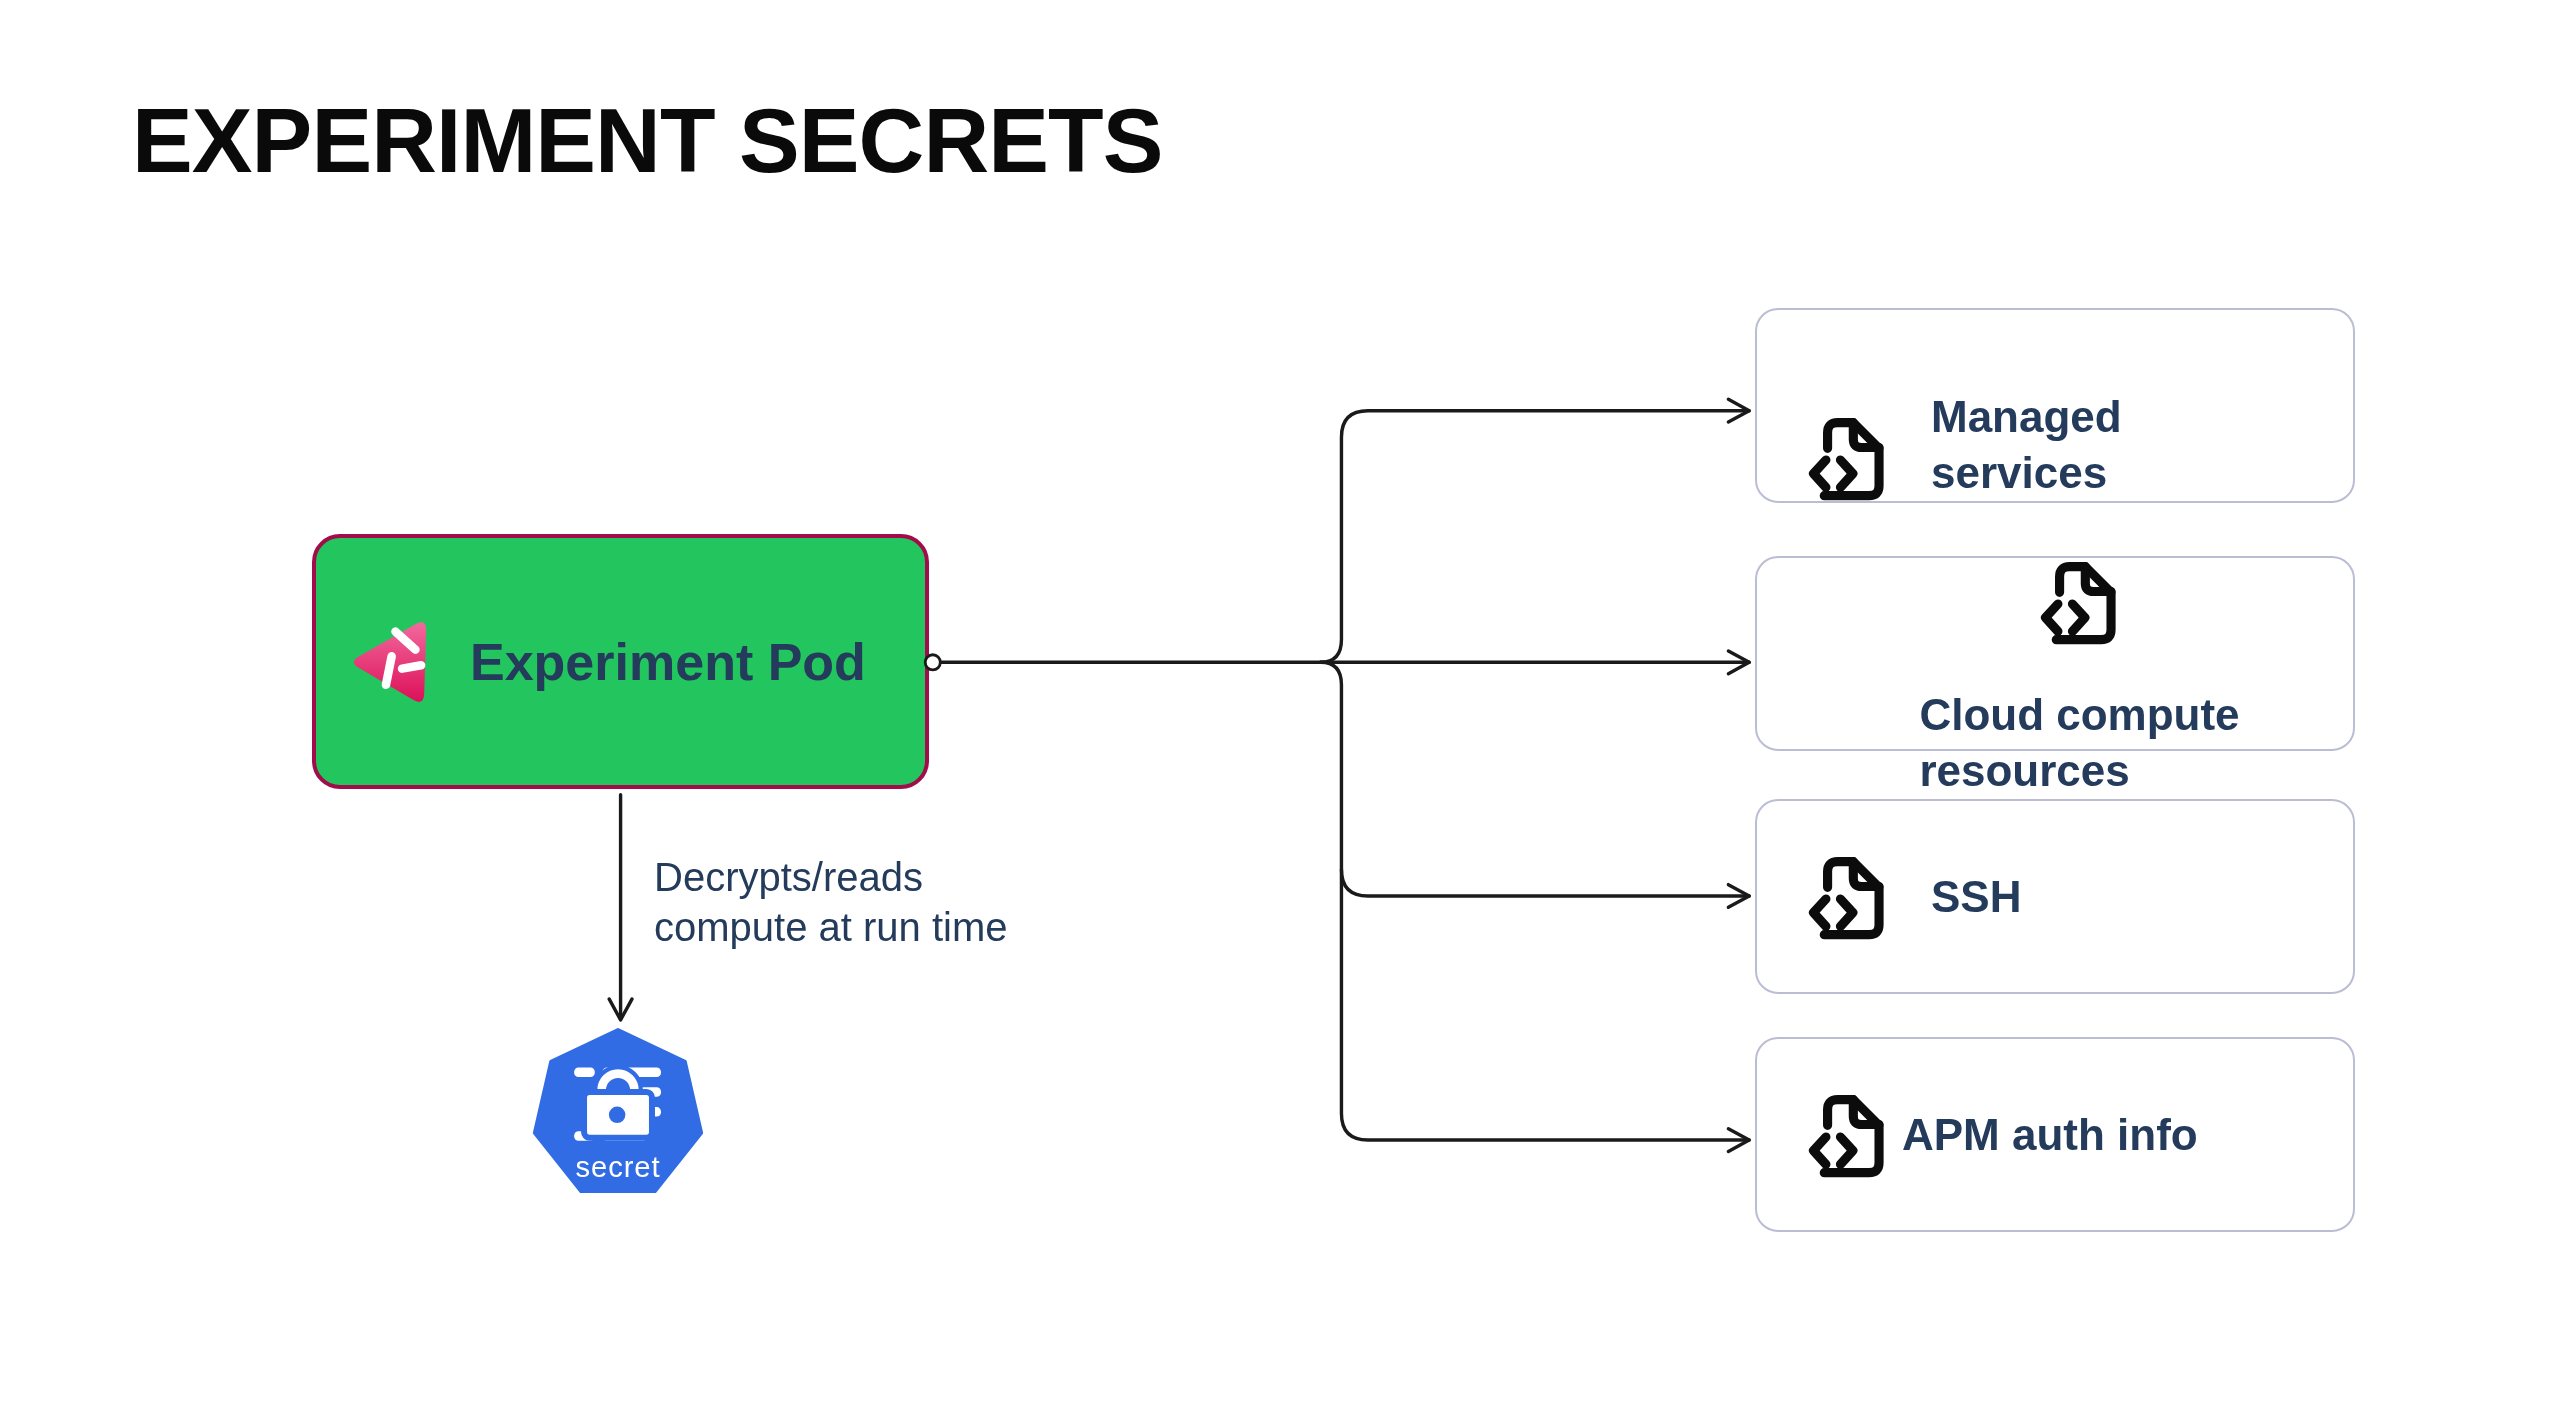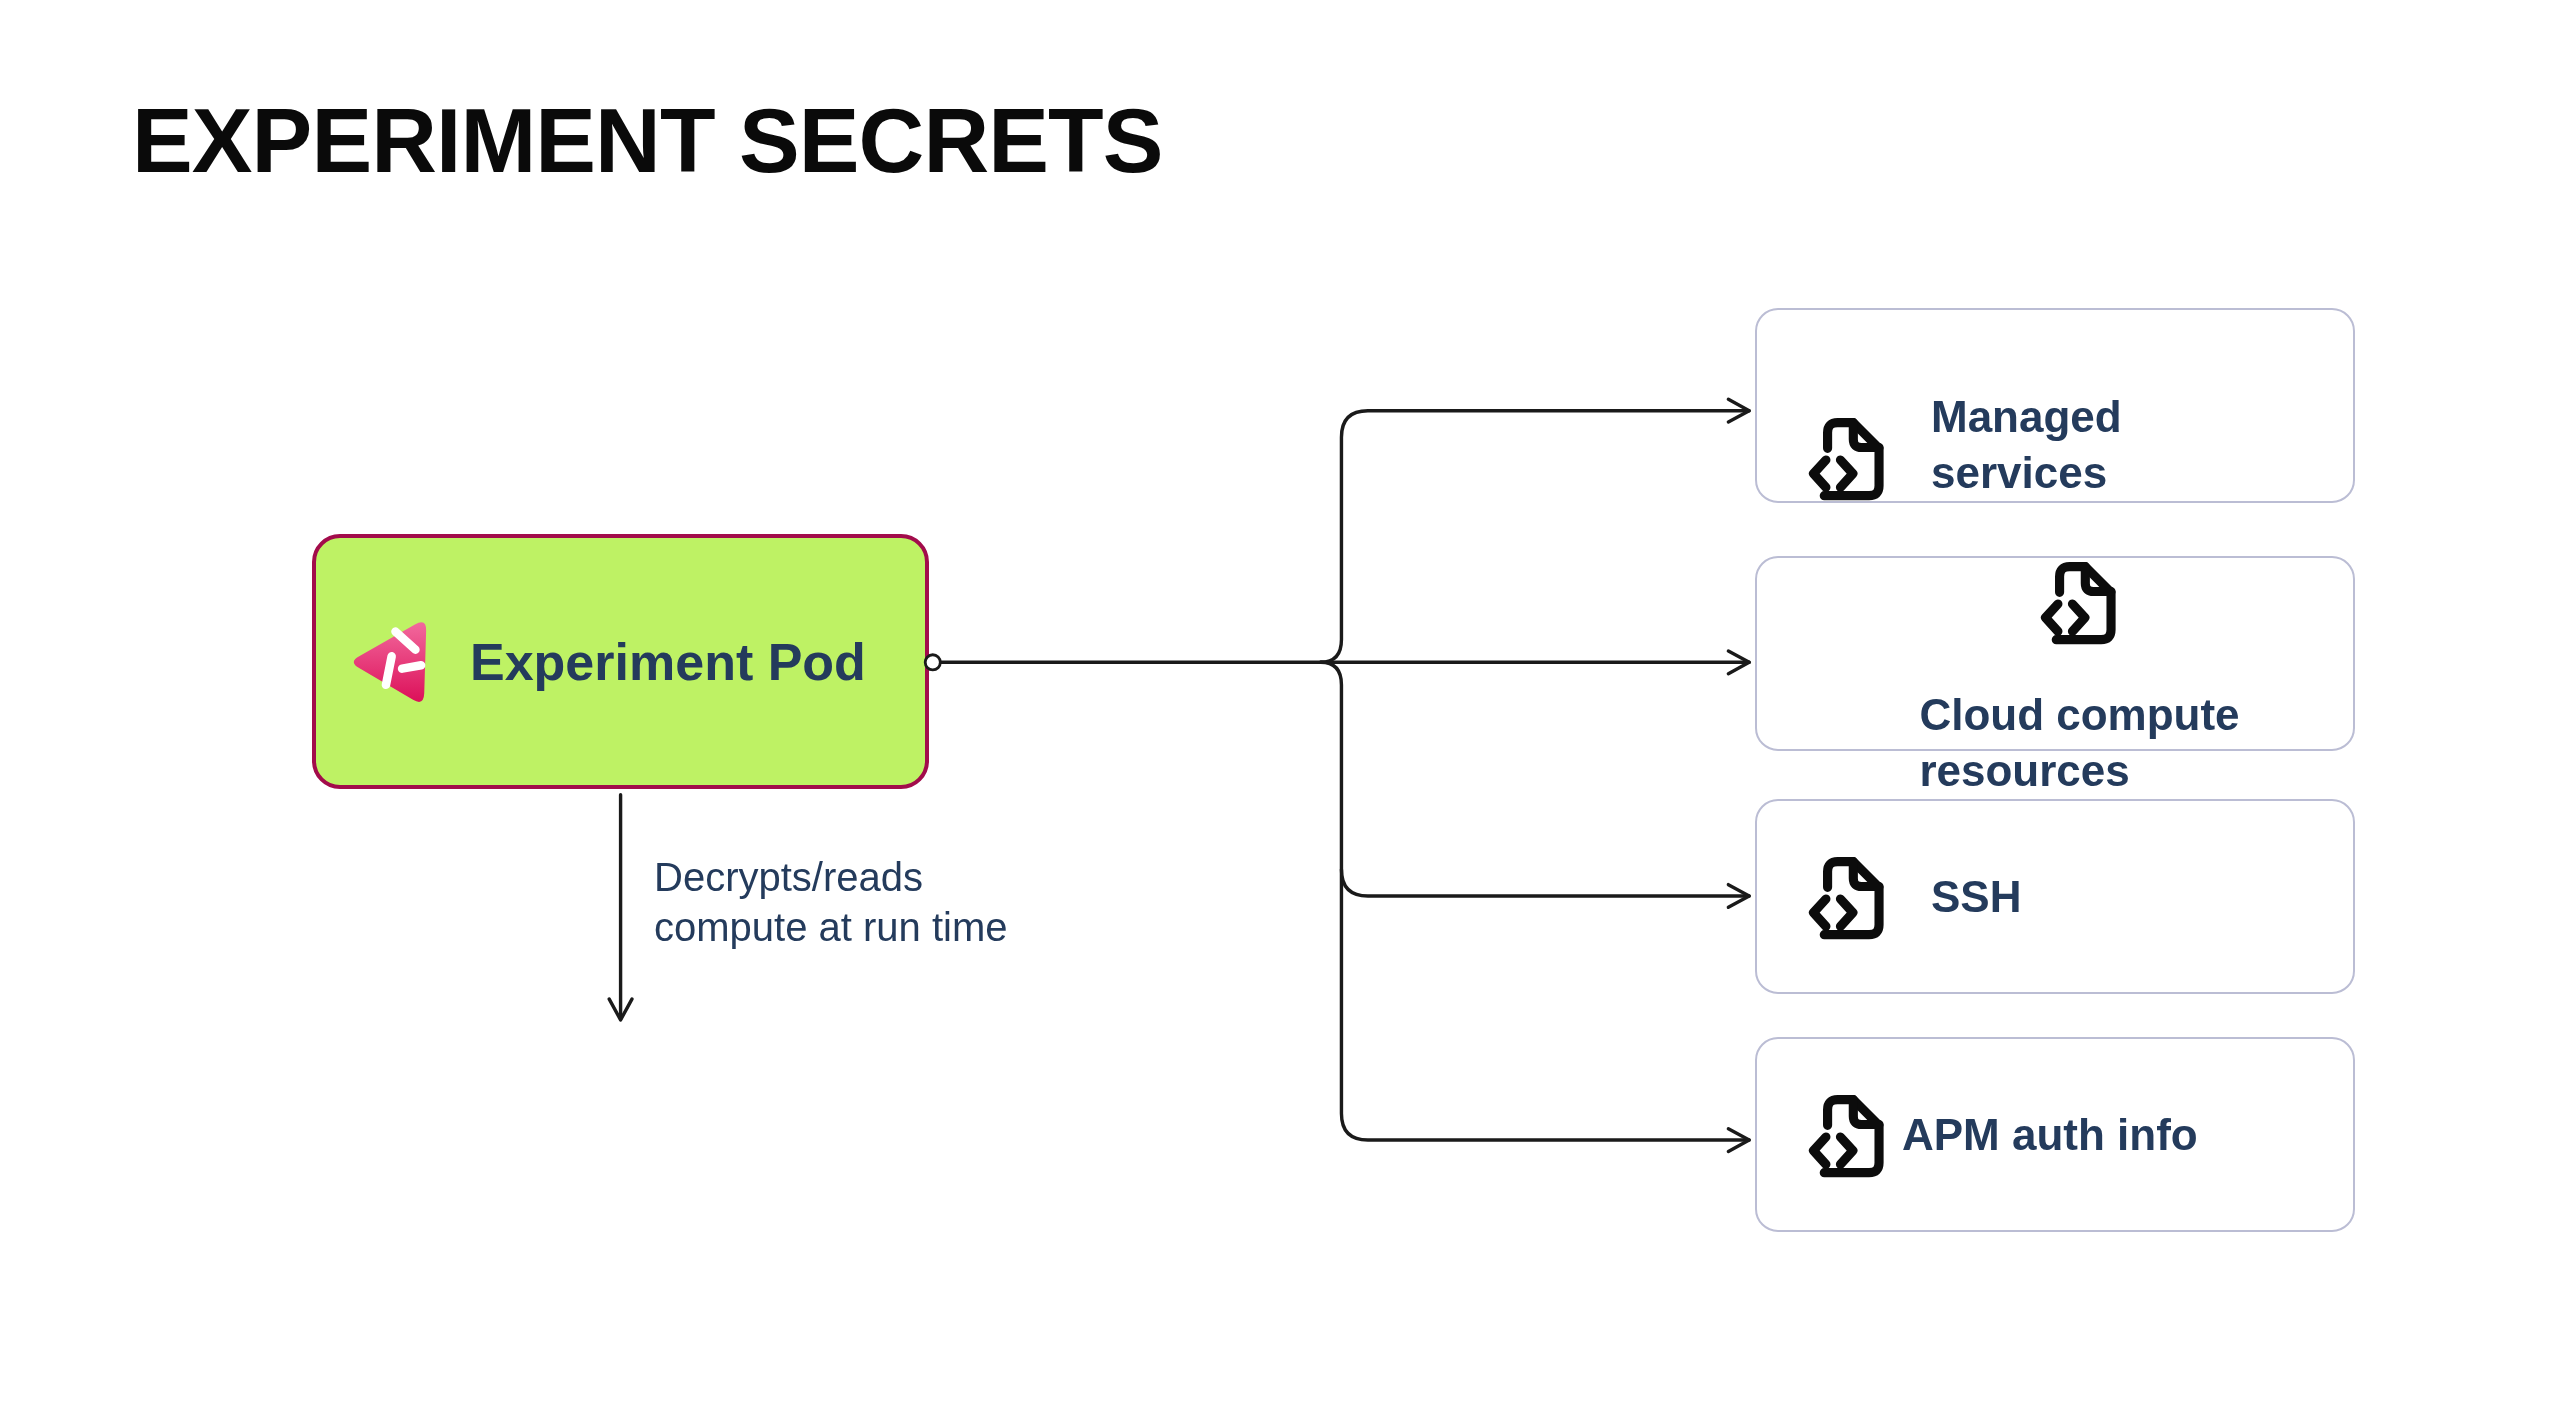--- a/index.html
+++ b/index.html
@@ -14,21 +14,21 @@
     font-size:91px;font-weight:700;letter-spacing:-0.9px;
     color:#0a0a0a;white-space:nowrap;line-height:1;
   }
 
   
   svg.connectors{position:absolute;left:0;top:0;pointer-events:none;}
 
   
   .pod{
     position:absolute;left:312px;top:534px;width:617px;height:255px;
-    box-sizing:border-box;background:#bef264;
+    box-sizing:border-box;background:#22c55e;
     border:4.7px solid #A20C4B;border-radius:28px;
     display:flex;align-items:center;gap:28px;padding-left:31px;
   }
   .pod-label{
     font-size:52px;font-weight:700;color:#243B5C;white-space:nowrap;
   }
 
   
   .edge-label{
     position:absolute;left:654px;top:853px;
@@ -85,20 +85,41 @@
       </g>
     </svg>
     <div class="pod-label">Experiment Pod</div>
   </div>
 
   <div class="edge-label">
     <span>Decrypts/reads</span>
     <span>compute at run time</span>
   </div>
 
+  <div class="secret-node">
+    <svg viewBox="0 0 100 100" aria-hidden="true">
+      <polygon points="50,1 89,19.5 98.5,61 71.5,95 28.5,95 1.5,61 11,19.5" fill="#326CE5" stroke="#326CE5" stroke-width="2" stroke-linejoin="round"></polygon>
+      <g fill="#ffffff">
+        <rect x="24.5" y="23" width="12" height="5.5" rx="2.5"></rect>
+        <rect x="41" y="23" width="34" height="5.5" rx="2.5"></rect>
+        <rect x="62" y="34.5" width="13" height="5.5" rx="2.5"></rect>
+        <rect x="66.5" y="46" width="8.5" height="5.5" rx="2.5"></rect>
+        <rect x="24.5" y="60" width="12" height="5.5" rx="2.5"></rect>
+        <rect x="41" y="60" width="26" height="5.5" rx="2.5"></rect>
+      </g>
+      <g>
+        <path d="M 40.5 41 V 36 A 9.5 9.5 0 0 1 59.5 36 V 41" stroke="#326CE5" stroke-width="10" fill="none"></path>
+        <path d="M 40.5 41 V 36 A 9.5 9.5 0 0 1 59.5 36 V 41" stroke="#ffffff" stroke-width="5" fill="none"></path>
+        <rect x="32" y="39" width="36" height="23" rx="1.5" fill="none" stroke="#326CE5" stroke-width="7"></rect>
+        <rect x="32" y="39" width="36" height="23" rx="1.5" fill="#ffffff"></rect>
+        <circle cx="49.5" cy="50.5" r="4.8" fill="#326CE5"></circle>
+      </g>
+      <text x="50" y="86.5" text-anchor="middle">secret</text>
+    </svg>
+  </div>
 
   <div class="target t0">
     <svg class="file-code" viewBox="0 0 100 104" aria-hidden="true">
       <g stroke="#0c0c0c" stroke-width="11" fill="none" stroke-linecap="round" stroke-linejoin="round">
         <path d="M 26 41 V 22 Q 26 10 38 10 H 57 L 88 41 V 86 Q 88 98 76 98 H 22"></path>
         <path d="M 57 10 V 30 Q 57 40 67 40 H 88"></path>
         <path d="M 24 55 L 9 71.5 L 24 88"></path>
         <path d="M 41.5 55 L 56.5 71.5 L 41.5 88"></path>
       </g>
     </svg>

